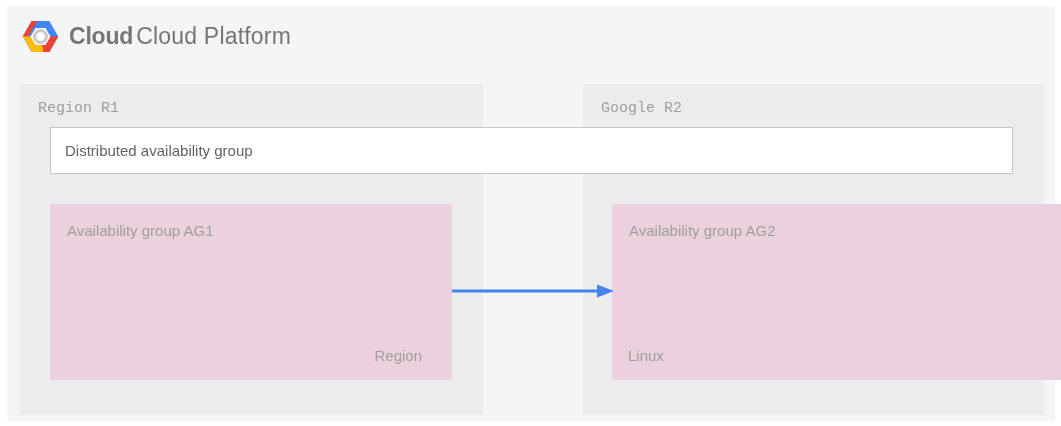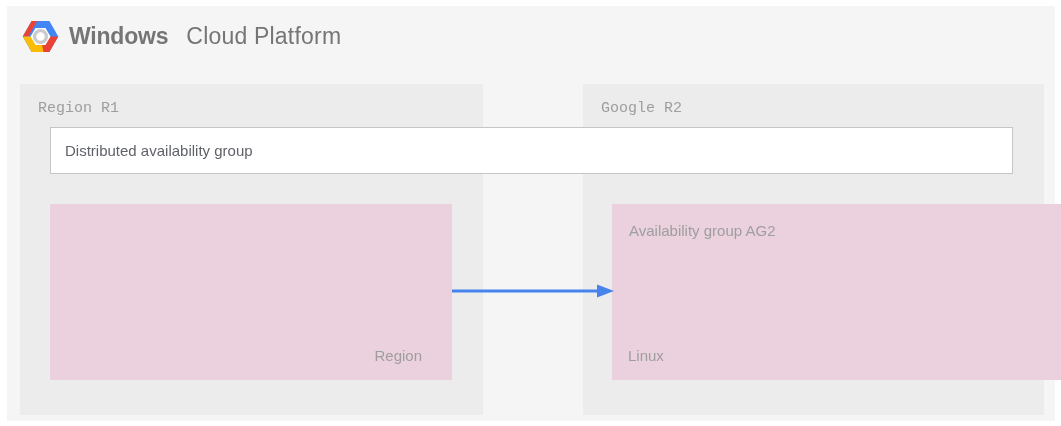--- a/index.html
+++ b/index.html
@@ -29,21 +29,21 @@
   }
   .logo-svg { width: 37px; height: 33px; display: block; }
   .brand {
     margin-left: 10px;
     font-size: 23px;
     color: var(--brand-gray, #757575);
     white-space: nowrap;
     letter-spacing: 0.2px;
   }
   .brand .primary { font-weight: 600; letter-spacing: -0.2px; }
-  .brand .secondary { font-weight: 400; margin-left: 18px; }
+  .brand .secondary { font-weight: 400; margin-left: 3px; }
 
   .region {
     position: absolute;
     top: 78px;
     height: 331px;
     background: var(--region-bg, #ececed);
   }
   .region-r1 { left: 13px; width: 463px; }
   .region-r2 { left: 576px; width: 461px; }
   .region-label {
@@ -111,34 +111,35 @@
     <div class="header">
       <svg class="logo-svg" viewBox="0 0 100 88" aria-hidden="true">
         <polygon points="2,44 26,2 74,2 98,44 74,86 26,86" fill="#4285f4"></polygon>
         <polygon points="48,44 98,44 74,86 48,86" fill="#ea4335"></polygon>
         <polygon points="2,44 26,2 41,2 17,44" fill="#ea4335"></polygon>
         <polygon points="2,44 50,44 58,86 26,86" fill="#fbbc05"></polygon>
         <polygon points="23,44 36.5,21 63.5,21 77,44 63.5,67 36.5,67" fill="#ffffff"></polygon>
         <circle cx="50" cy="44" r="16" fill="#ffffff" stroke="#cbcbcb" stroke-width="9"></circle>
       </svg>
       <div class="brand">
-        <span class="primary">Windows</span><span class="secondary">Cloud Platform</span>
+        <span class="primary">Cloud</span><span class="secondary">Cloud Platform</span>
       </div>
     </div>
 
     <div class="region region-r1">
       <div class="region-label">Region R1</div>
 
     </div>
 
     <div class="region region-r2">
       <div class="region-label">Google R2</div>
     </div>
 
     <div class="ag-box ag-box-1">
+      <div class="ag-label">Availability group AG1</div>
       <div class="os-label right">Region</div>
     </div>
 
     <div class="ag-box ag-box-2">
       <div class="ag-label">Availability group AG2</div>
       <div class="os-label left">Linux</div>
     </div>
 
     <div class="distributed-box">
       <div class="distributed-label">Distributed availability group</div>

